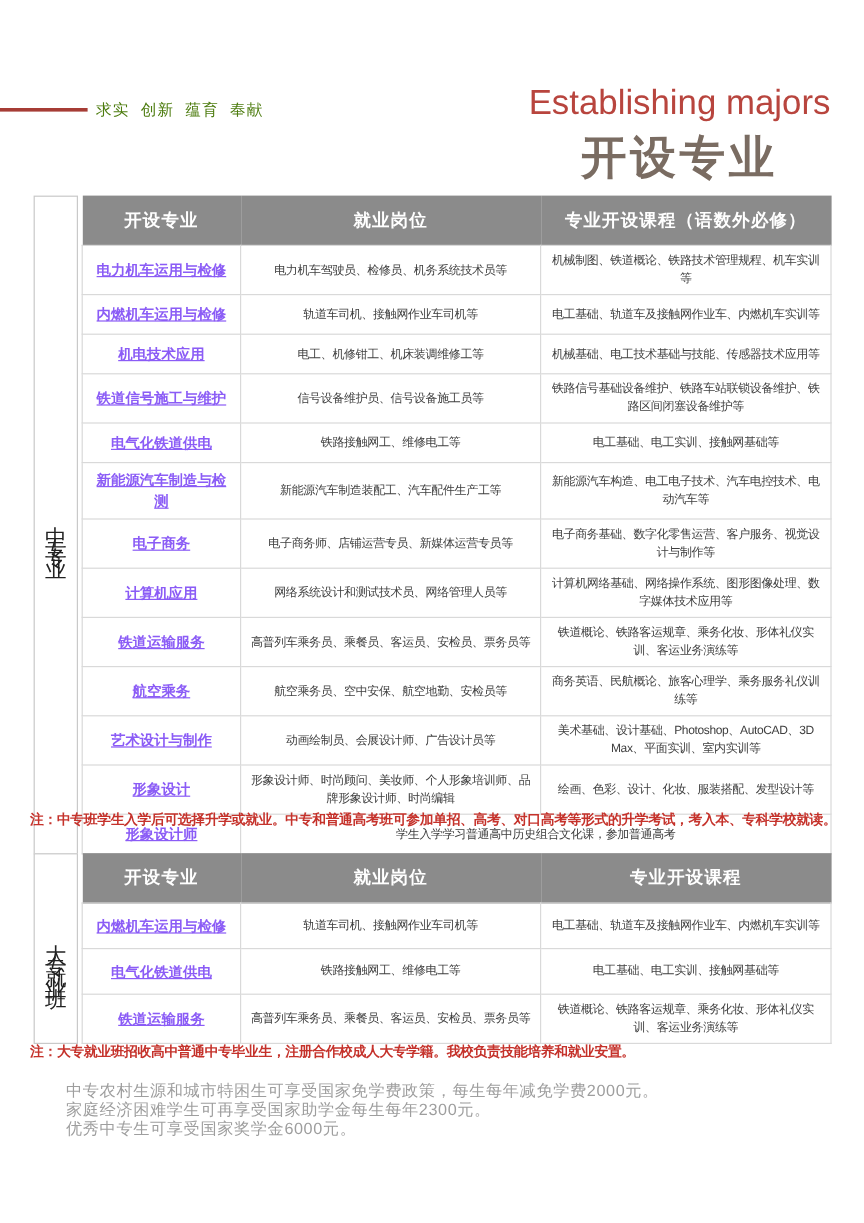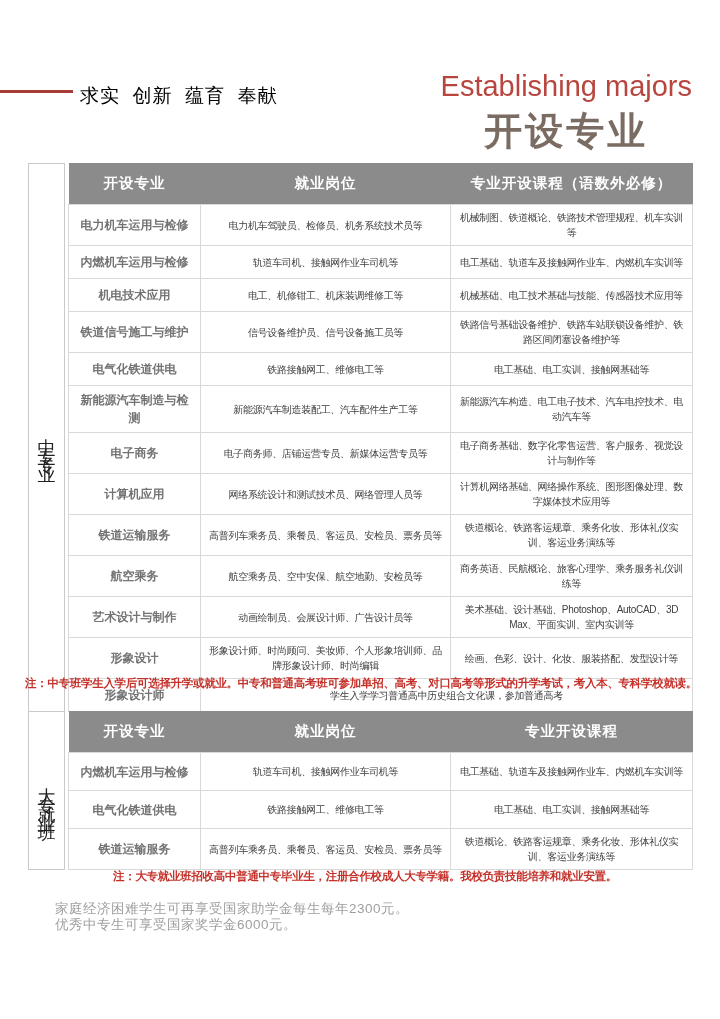--- a/index.html
+++ b/index.html
@@ -3,21 +3,21 @@
 <meta charset="utf-8">
 <style>
   * { margin:0; padding:0; box-sizing:border-box; }
   html,body { background:#ffffff; }
   body {
     width:720px; height:1019px; position:relative; overflow:hidden;
     font-family:"Liberation Sans","DejaVu Sans",sans-serif;
   }
   
   .top-line { position:absolute; left:0; top:90px; width:73px; height:3px; background:#a63c35; }
-  .motto { position:absolute; left:80px; top:83px; font-size:19px; color:#000000; white-space:pre; letter-spacing:1px;text-align:center; }
+  .motto { position:absolute; left:80px; top:83px; font-size:13px; color:#4d7c0f; white-space:pre; letter-spacing:1px;text-align:center; }
   .titles { position:absolute; right:28px; top:70px; text-align:center; }
   .title-en { font-size:29px; color:#b8453e; font-weight:400; line-height:1.15; }
   .title-zh { font-size:38px; color:#7a6c62; font-weight:bold; letter-spacing:3px; margin-top:3px; }
   
   .tbl-wrap { position:absolute; left:28px; width:664px; display:flex; align-items:stretch; }
   .tbl-wrap.t1 { top:163px; }
   .tbl-wrap.t2 { top:711px; }
   .side-label {
     width:37px; margin-right:3px; border:1px solid #c9c9c9; background:#fff;
     display:flex; align-items:center; justify-content:center;
@@ -31,28 +31,28 @@
   table.majors th {
     background:#8b8b8b; color:#ffffff; font-size:14.5px; font-weight:bold;
     padding:11px 4px; border:none; letter-spacing:1px;
   }
   table.majors td {
     border:1px solid #d9d9d9; text-align:center; vertical-align:middle;
     font-size:10px; color:#404040; line-height:1.5; padding:5px 6px;
     letter-spacing:-0.3px; height:33px;
   }
   .t2 table.majors td { height:38px; }
-  table.majors td.major { font-weight:bold; font-size:12px; color:#737373; letter-spacing:0; }
+  table.majors td.major { font-weight:bold; font-size:12px; color:#8b5cf6; letter-spacing:0;text-decoration:underline; }
   
   .note {
     position:absolute; left:25px; width:680px;
     color:#c5322b; font-weight:bold; font-size:11.5px; letter-spacing:-0.3px; white-space:nowrap;
   }
   .note.n1 { top:676px; }
-  .note.n2 { top:869px;text-align:center; }
+  .note.n2 { top:869px; }
   
   .policy { position:absolute; left:55px; top:901px; }
   .policy-title { font-size:17px; color:#8f8f8f; letter-spacing:2px; margin-bottom:7px; }
   .policy-line { font-size:13.5px; color:#9e9e9e; line-height:1.2; letter-spacing:0.5px; }
 </style>
 </head>
 <body>
 
 <div class="top-line"></div>
 <div class="motto">求实  创新  蕴育  奉献</div>
@@ -177,16 +177,17 @@
           <td>高普列车乘务员、乘餐员、客运员、安检员、票务员等</td>
           <td>铁道概论、铁路客运规章、乘务化妆、形体礼仪实训、客运业务演练等</td>
         </tr>
       </tbody>
   </table>
 </div>
 <div class="note n2">注：大专就业班招收高中普通中专毕业生，注册合作校成人大专学籍。我校负责技能培养和就业安置。</div>
 
 <div class="policy">
   <div>
+      <div class="policy-line">中专农村生源和城市特困生可享受国家免学费政策，每生每年减免学费2000元。</div>
       <div class="policy-line">家庭经济困难学生可再享受国家助学金每生每年2300元。</div>
       <div class="policy-line">优秀中专生可享受国家奖学金6000元。</div>
     </div>
 </div>
 
 </body></html>

